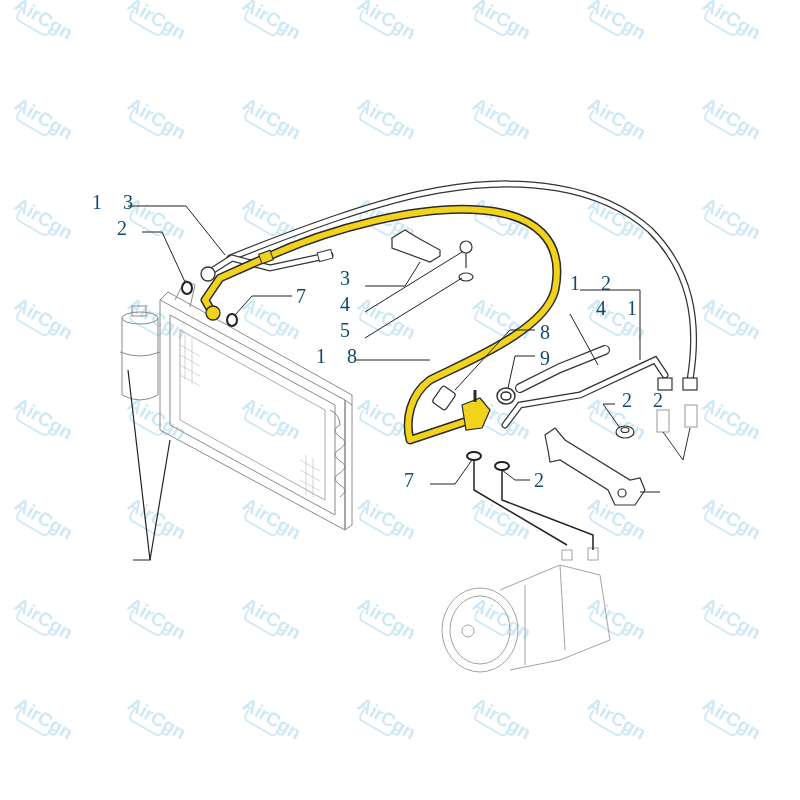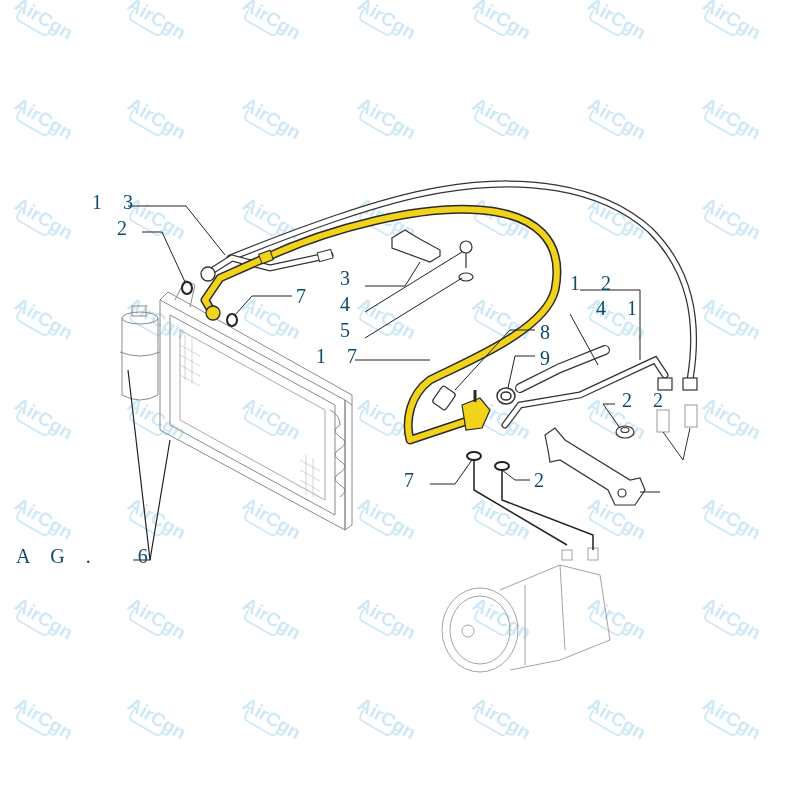--- a/index.html
+++ b/index.html
@@ -213,22 +213,21 @@
       <line x1="640" y1="492" x2="660" y2="492"></line>
     </g>
   </svg>
 
   <div class="lbl" style="left:92px;top:192px">1 3</div>
   <div class="lbl" style="left:117px;top:218px">2</div>
   <div class="lbl" style="left:296px;top:286px">7</div>
   <div class="lbl" style="left:340px;top:268px">3</div>
   <div class="lbl" style="left:340px;top:294px">4</div>
   <div class="lbl" style="left:340px;top:320px">5</div>
-  <div class="lbl" style="left:316px;top:346px">1 7</div>
+  <div class="lbl" style="left:316px;top:346px">1 8</div>
   <div class="lbl" style="left:540px;top:322px">8</div>
   <div class="lbl" style="left:540px;top:348px">9</div>
   <div class="lbl" style="left:570px;top:273px">1 2</div>
   <div class="lbl" style="left:596px;top:298px">4 1</div>
   <div class="lbl" style="left:622px;top:390px">2 2</div>
   <div class="lbl" style="left:404px;top:470px">7</div>
   <div class="lbl" style="left:534px;top:470px">2</div>
-  <div class="lbl" style="left:16px;top:546px;white-space:pre">A G .   6</div>
 </div>
 
 </body></html>

